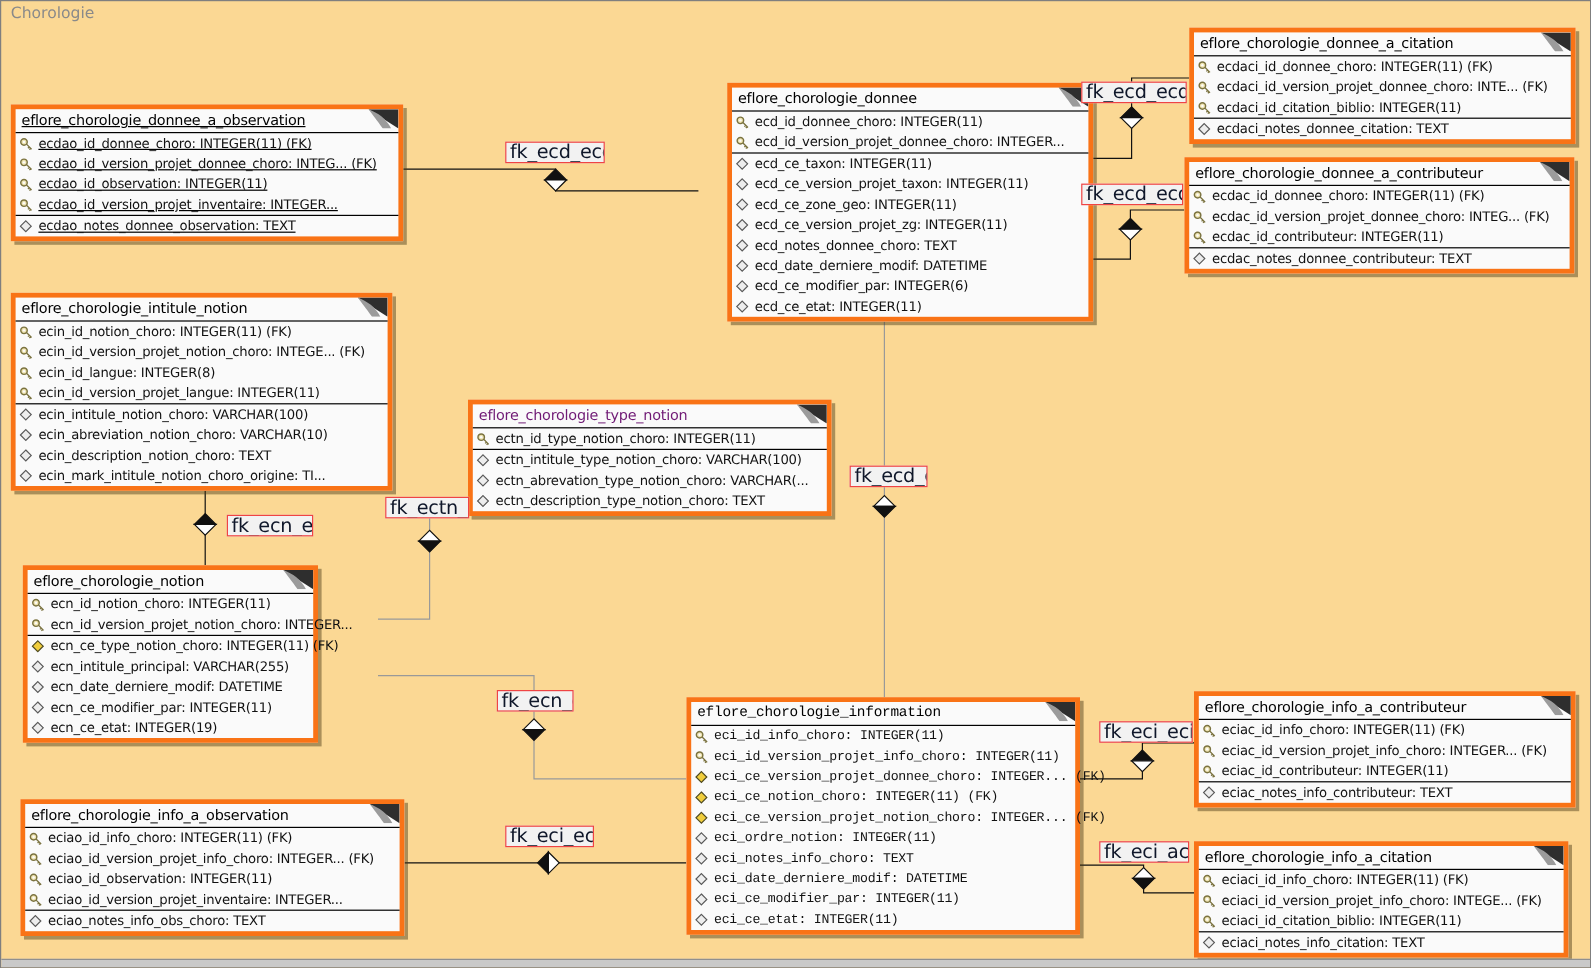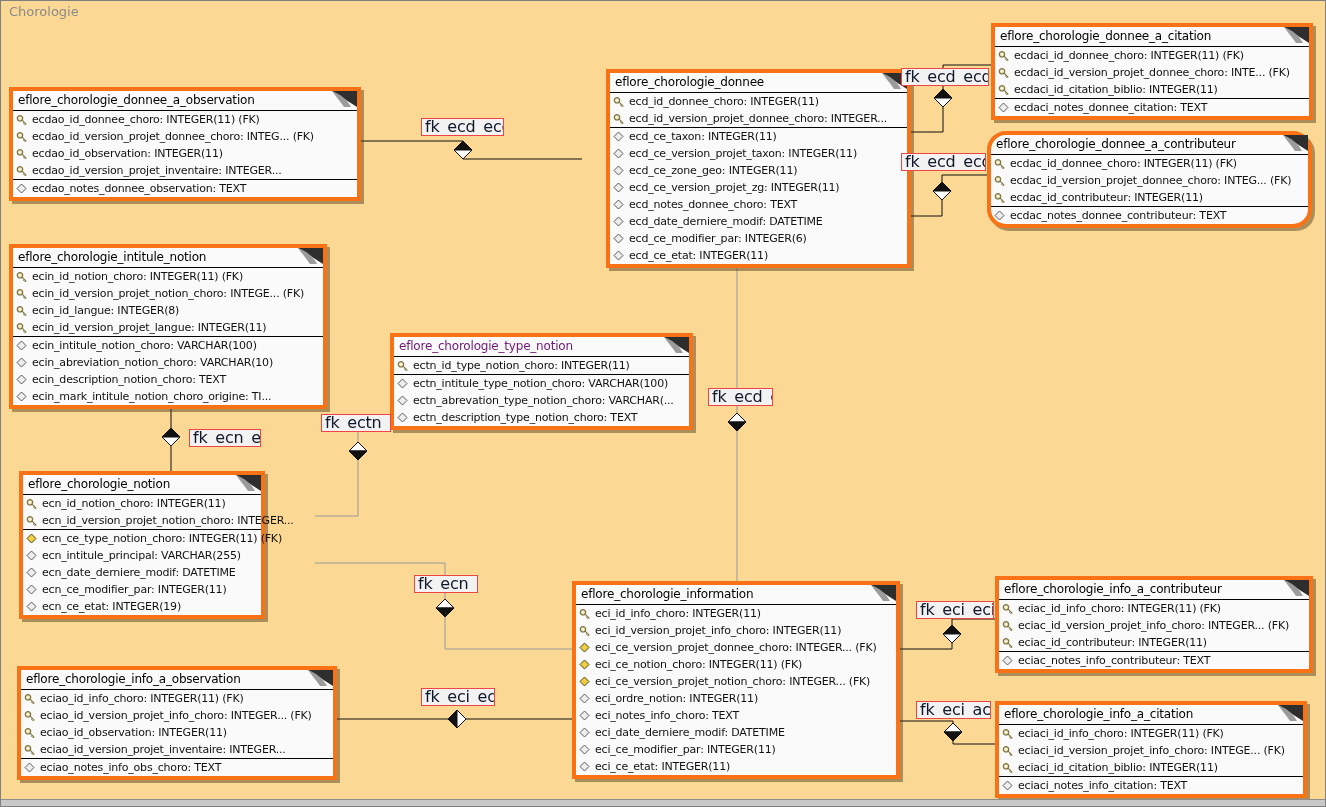--- a/index.html
+++ b/index.html
@@ -55,21 +55,21 @@
       <path d="M899,648 H951 V618 H994" fill="none" stroke="#111111" stroke-width="1"></path>
       <polygon points="951,624 942,633 960,633" fill="#111" stroke="#111"></polygon>
       <polygon points="942,633 960,633 951,642" fill="#fff" stroke="#111"></polygon>
       <path d="M899,720 H952 V743 H994" fill="none" stroke="#111111" stroke-width="1"></path>
       <polygon points="952,722 943,731 961,731" fill="#fff" stroke="#111"></polygon>
       <polygon points="943,731 961,731 952,740" fill="#111" stroke="#111"></polygon>
       <path d="M736,257 V580" fill="none" stroke="#999999" stroke-width="1"></path>
       <polygon points="736,412 727,421 745,421" fill="#fff" stroke="#111"></polygon>
       <polygon points="727,421 745,421 736,430" fill="#111" stroke="#111"></polygon>
     </svg>
-    <div class="tbl" style="left: 8px; top: 86px; width: 352px;">
+    <div class="tbl" style="left: 8px; top: 86px; width: 327px; text-decoration: underline;">
       <div class="tbl-title"><span>eflore_chorologie_donnee_a_observation</span><span class="fold"><svg width="25" height="16" viewBox="0 0 25 16">
             <path d="M0,0 L25,16 L25,0 Z" fill="#2e2e2e"></path>
             <path d="M0,0 C8,3 15,8 19,16 L12,16 C7,9 3,4 0,0 Z" fill="#9b9b9b"></path>
           </svg></span></div>
       <div class="row">
         <span class="ic">
           <svg width="12" height="12" viewBox="0 0 12 12">
             <circle cx="4" cy="4.3" r="2.7" fill="#eee3b0" stroke="#7b7340" stroke-width="1.2"></circle>
             <circle cx="4" cy="4.3" r="1" fill="#fcfcfc"></circle>
             <path d="M6.1 6.1L10.3 10.3M8.4 8.4L7.3 9.5M9.6 9.6L8.5 10.7" stroke="#7b7340" stroke-width="1.1" fill="none"></path>
@@ -437,21 +437,21 @@
       </div>
       <div class="row">
         <span class="ic">
           <svg width="11" height="11" viewBox="0 0 11 11">
             <polygon points="5.5,1 10,5.5 5.5,10 1,5.5" fill="#ededed" stroke="#5a5a5a"></polygon>
           </svg>
         </span>
         <span>ectn_description_type_notion_choro: TEXT</span>
       </div>
     </div>
-    <div class="tbl" style="left: 571px; top: 580px; width: 328px;">
+    <div class="tbl" style="left: 571px; top: 580px; width: 328px; font-family: Liberation Mono, monospace;">
       <div class="tbl-title"><span>eflore_chorologie_information</span><span class="fold"><svg width="25" height="16" viewBox="0 0 25 16">
             <path d="M0,0 L25,16 L25,0 Z" fill="#2e2e2e"></path>
             <path d="M0,0 C8,3 15,8 19,16 L12,16 C7,9 3,4 0,0 Z" fill="#9b9b9b"></path>
           </svg></span></div>
       <div class="row">
         <span class="ic">
           <svg width="12" height="12" viewBox="0 0 12 12">
             <circle cx="4" cy="4.3" r="2.7" fill="#eee3b0" stroke="#7b7340" stroke-width="1.2"></circle>
             <circle cx="4" cy="4.3" r="1" fill="#fcfcfc"></circle>
             <path d="M6.1 6.1L10.3 10.3M8.4 8.4L7.3 9.5M9.6 9.6L8.5 10.7" stroke="#7b7340" stroke-width="1.1" fill="none"></path>
@@ -571,21 +571,21 @@
       </div>
       <div class="row sep">
         <span class="ic">
           <svg width="11" height="11" viewBox="0 0 11 11">
             <polygon points="5.5,1 10,5.5 5.5,10 1,5.5" fill="#ededed" stroke="#5a5a5a"></polygon>
           </svg>
         </span>
         <span>ecdaci_notes_donnee_citation: TEXT</span>
       </div>
     </div>
-    <div class="tbl" style="left: 986px; top: 130px; width: 325px; border-radius: 19px;">
+    <div class="tbl" style="left: 986px; top: 130px; width: 325px;">
       <div class="tbl-title"><span>eflore_chorologie_donnee_a_contributeur</span><span class="fold"><svg width="25" height="16" viewBox="0 0 25 16">
             <path d="M0,0 L25,16 L25,0 Z" fill="#2e2e2e"></path>
             <path d="M0,0 C8,3 15,8 19,16 L12,16 C7,9 3,4 0,0 Z" fill="#9b9b9b"></path>
           </svg></span></div>
       <div class="row">
         <span class="ic">
           <svg width="12" height="12" viewBox="0 0 12 12">
             <circle cx="4" cy="4.3" r="2.7" fill="#eee3b0" stroke="#7b7340" stroke-width="1.2"></circle>
             <circle cx="4" cy="4.3" r="1" fill="#fcfcfc"></circle>
             <path d="M6.1 6.1L10.3 10.3M8.4 8.4L7.3 9.5M9.6 9.6L8.5 10.7" stroke="#7b7340" stroke-width="1.1" fill="none"></path>

